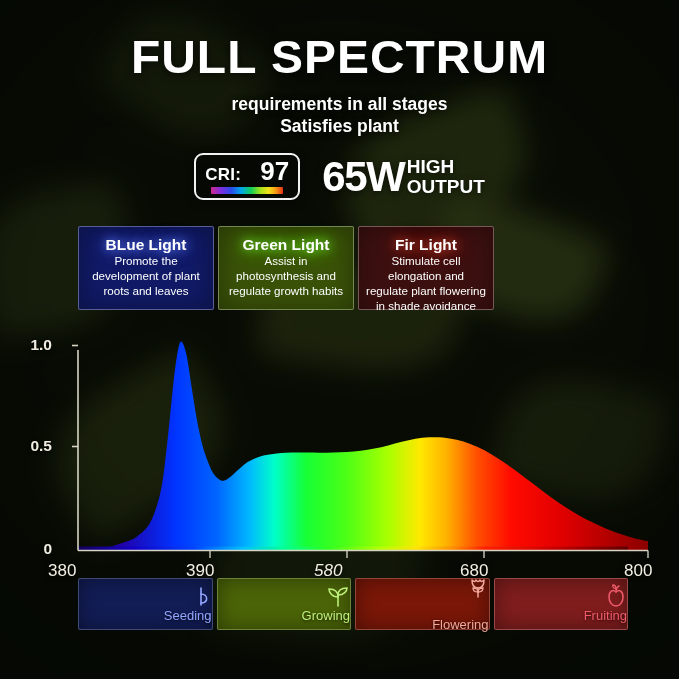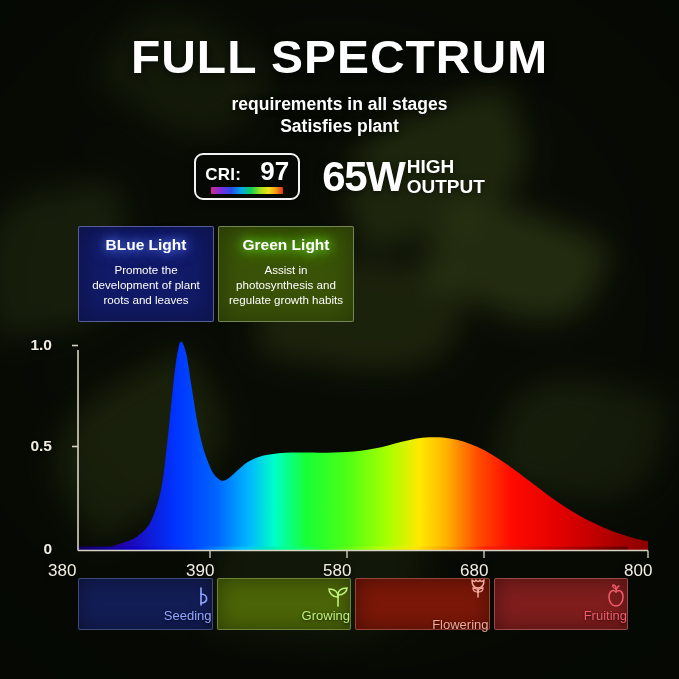--- a/index.html
+++ b/index.html
@@ -68,28 +68,28 @@
     margin-left:2px;font-size:19px;font-weight:bold;color:#fff;line-height:1.04;
     text-shadow:0 1px 6px rgba(0,0,0,.65);
   }
 
   
   .cards{
     position:absolute;top:226px;left:78px;width:550px;
     display:flex;gap:4px;
   }
   .card{
-    width:136px;height:96px;box-sizing:border-box;
+    width:136px;height:84px;box-sizing:border-box;
     padding:9px 7px 0 7px;text-align:center;
     border:1px solid rgba(255,255,255,.30);
     border-radius:2px;color:#fff;
     box-shadow:inset 0 0 26px rgba(0,0,0,.35);
   }
   .card-title{font-size:15.5px;font-weight:bold;line-height:1.1;}
-  .card-desc{margin-top:10px;font-size:11.6px;line-height:1.28;}
+  .card-desc{margin-top:1px;font-size:11.6px;line-height:1.28;}
 
   
   .chart{position:absolute;left:0;top:330px;width:679px;height:240px;}
   .ylabel{
     position:absolute;right:0;width:44px;text-align:right;
     font-size:15.5px;color:#f0ece0;font-weight:bold;
     text-shadow:0 1px 4px rgba(0,0,0,.8);
   }
   .xlabel{
     position:absolute;top:561px;font-size:17px;color:#f3efe3;font-weight:normal;
@@ -155,20 +155,24 @@
   </div>
 
   <div class="cards" id="cards">
       <div class="card" style="background: rgb(17, 26, 102);">
         <div class="card-title" style="text-shadow: rgb(91, 120, 255) 0px 0px 10px, rgb(91, 120, 255) 0px 0px 18px;">BLue Light</div>
         <div class="card-desc">Promote the development of plant roots and leaves</div>
       </div>
       <div class="card" style="background: rgb(58, 82, 8);">
         <div class="card-title" style="text-shadow: rgb(108, 240, 42) 0px 0px 10px, rgb(108, 240, 42) 0px 0px 18px;">Green Light</div>
         <div class="card-desc">Assist in photosynthesis and regulate growth habits</div>
+      </div>
+      <div class="card" style="background: rgb(61, 16, 16);">
+        <div class="card-title" style="text-shadow: rgb(200, 57, 42) 0px 0px 10px, rgb(200, 57, 42) 0px 0px 18px;">Fir Light</div>
+        <div class="card-desc">Stimulate cell elongation and regulate plant flowering in shade avoidance</div>
       </div>
     </div>
 
   <div class="chart">
     <svg width="679" height="240" viewBox="0 0 679 240">
       <defs>
         <linearGradient id="specGrad" x1="0" y1="0" x2="1" y2="0">
           <stop offset="0.000" stop-color="#1a0038"></stop>
           <stop offset="0.075" stop-color="#2200a8"></stop>
           <stop offset="0.170" stop-color="#0033ff"></stop>
@@ -217,21 +221,21 @@
       <line x1="648" y1="220.5" x2="648" y2="228" stroke="#cfcbbc" stroke-width="1.4"></line>
     </svg>
 
     <div class="ylabel" style="top:6px;left:8px;">1.0</div>
     <div class="ylabel" style="top:107px;left:8px;">0.5</div>
     <div class="ylabel" style="top:210px;left:8px;">0</div>
   </div>
 
   <div class="xlabel" style="left:48px;">380</div>
   <div class="xlabel" style="left:186px;">390</div>
-  <div class="xlabel" style="left:323px;">580</div>
+  <div class="xlabel" style="left:314px;font-style:italic;">580</div>
   <div class="xlabel" style="left:460px;text-align:right;">680</div>
   <div class="xlabel" style="left:624px;">800</div>
 
   <div class="stages" id="stages">
       <div class="stage" style="background: rgb(18, 29, 85); color: rgb(147, 166, 255);">
         <div class="stage-icon">
           <svg width="20" height="22" viewBox="0 0 20 22">
             <path d="M9 3 C9 10, 9 14, 9 20" stroke="#93a6ff" stroke-width="1.6" fill="none" stroke-linecap="round"></path>
             <path d="M9 9 C16 9, 17 18, 9 18" stroke="#93a6ff" stroke-width="1.6" fill="none" stroke-linecap="round"></path>
           </svg>

